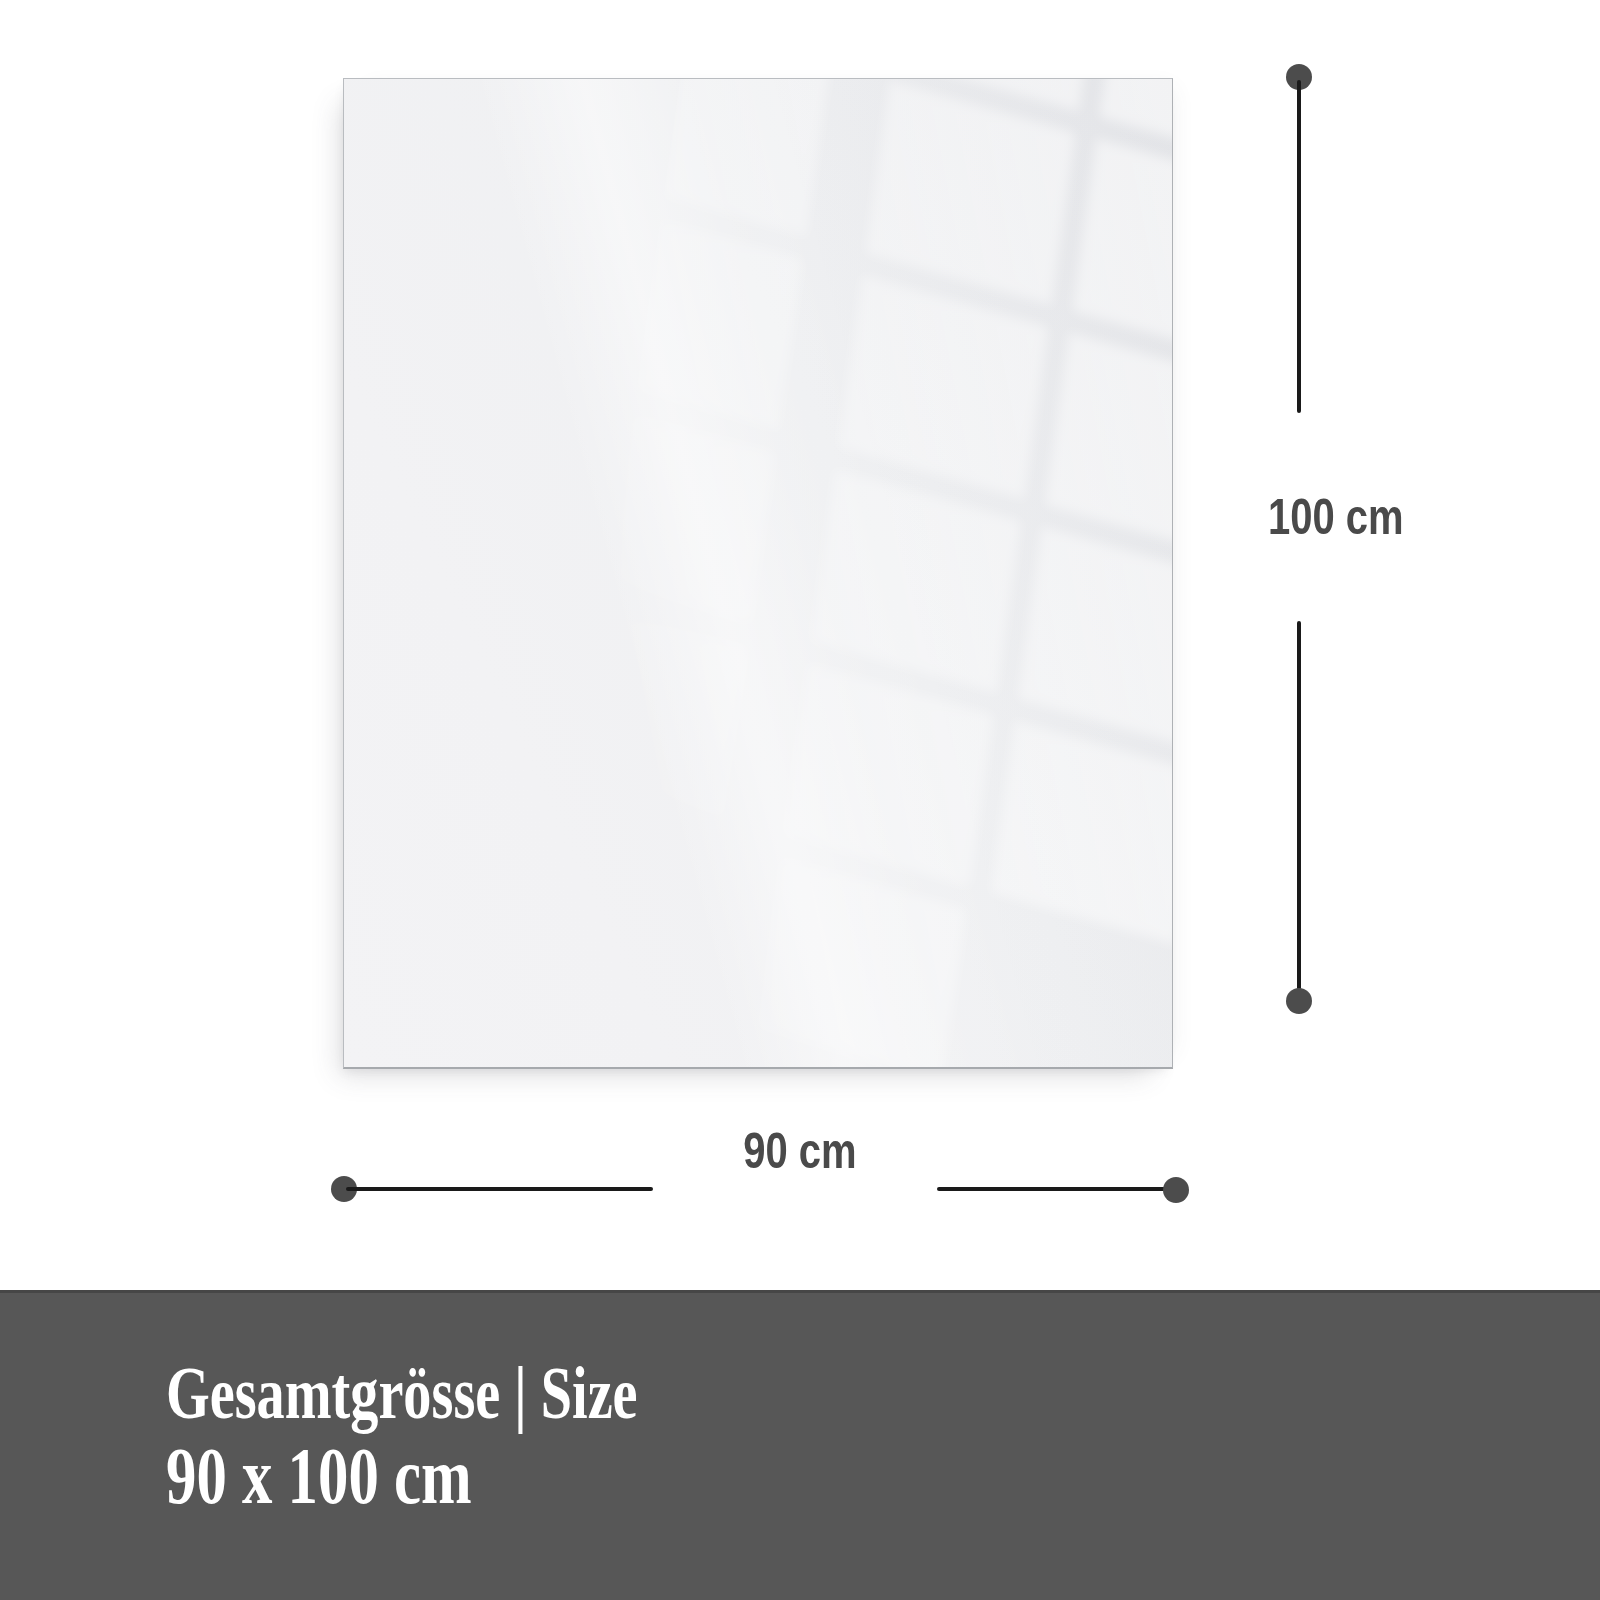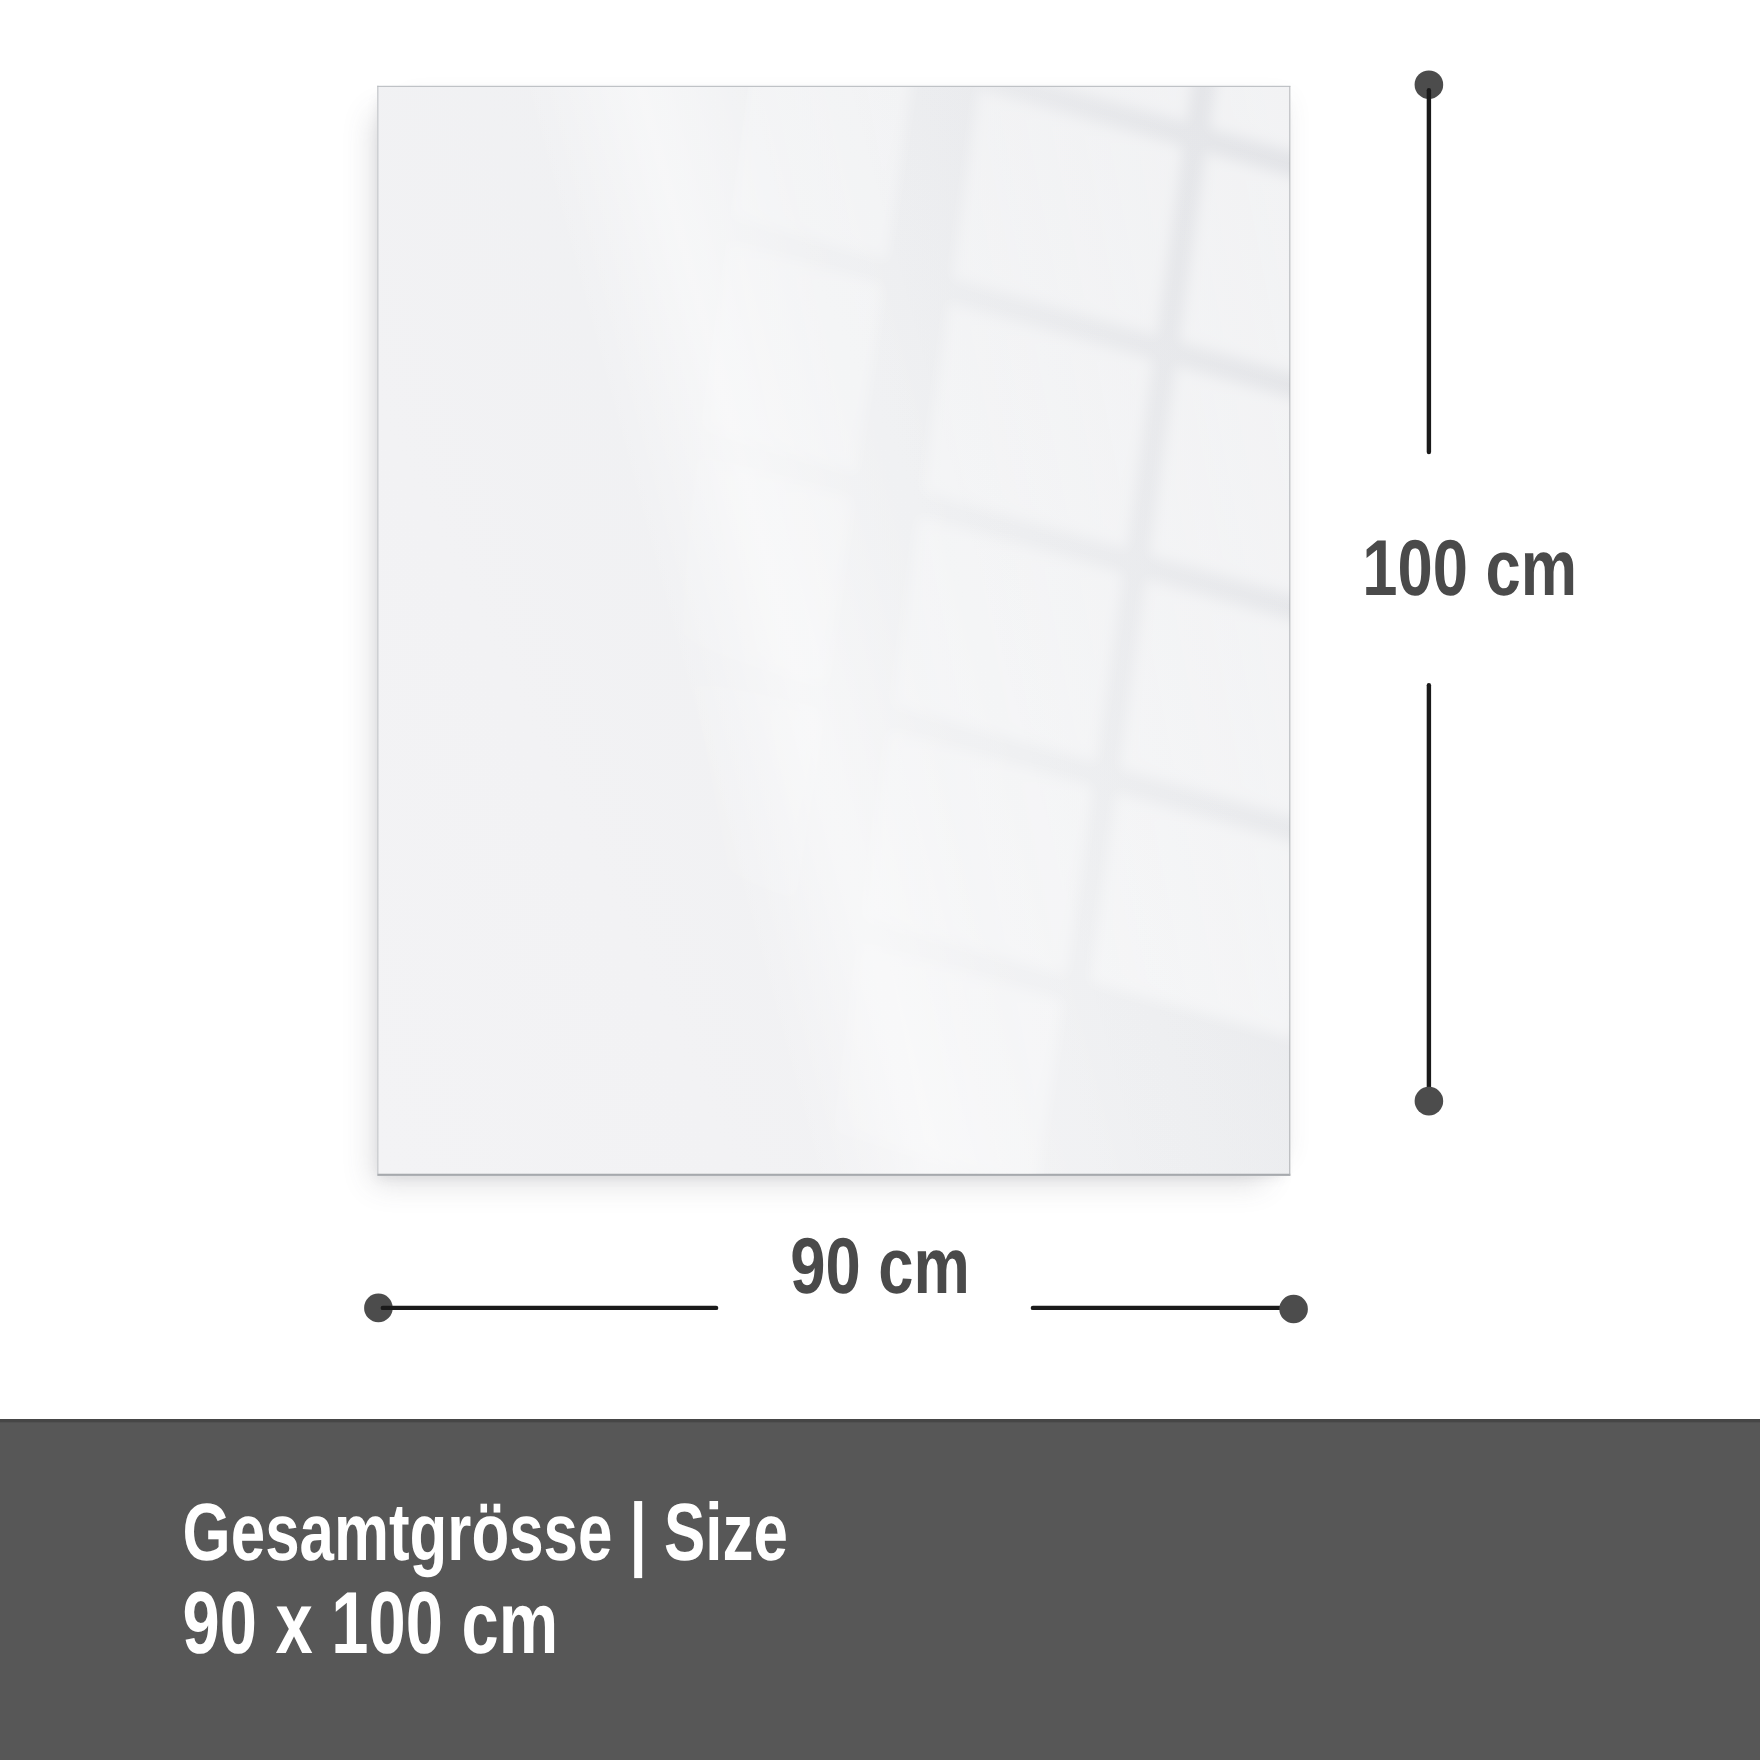--- a/index.html
+++ b/index.html
@@ -47,31 +47,32 @@
   
   .dot{
     position:absolute;width:26px;height:26px;border-radius:50%;
     background:var(--dimension-dot,#4c4c4c);
   }
   .seg{position:absolute;background:var(--dimension-line,#1a1a1a);border-radius:2px;}
   .seg.v{width:4px;}
   .seg.h{height:4px;}
   .dim-label{
     position:absolute;width:300px;height:64px;line-height:64px;
-    text-align:center;font-size:72px;font-weight:bold;
+    text-align:center;font-size:50px;font-weight:bold;
     color:var(--dimension-label,#4a4a4a);white-space:nowrap;
   }
   .dim-label .condensed{display:inline-block;transform:scaleX(.8);transform-origin:50% 50%;}
 
   
   .footer{
     position:absolute;left:0;top:1290px;width:1600px;height:310px;
     box-sizing:border-box;
     background:var(--footer-background,#575757);
     border-top:3px solid #464646;
+    font-family:Liberation Serif, serif;
   }
   .footer-title,.footer-size{
     position:absolute;left:166px;line-height:1;font-weight:bold;
     color:var(--footer-text,#ffffff);white-space:nowrap;
     transform:scaleX(.76);transform-origin:0 50%;
   }
   .footer-title{top:1353px;font-size:74px;}
   .footer-size{top:1433px;font-size:80px;}
   .footer .footer-title{top:63px;}   
   .footer .footer-size{top:143px;}

